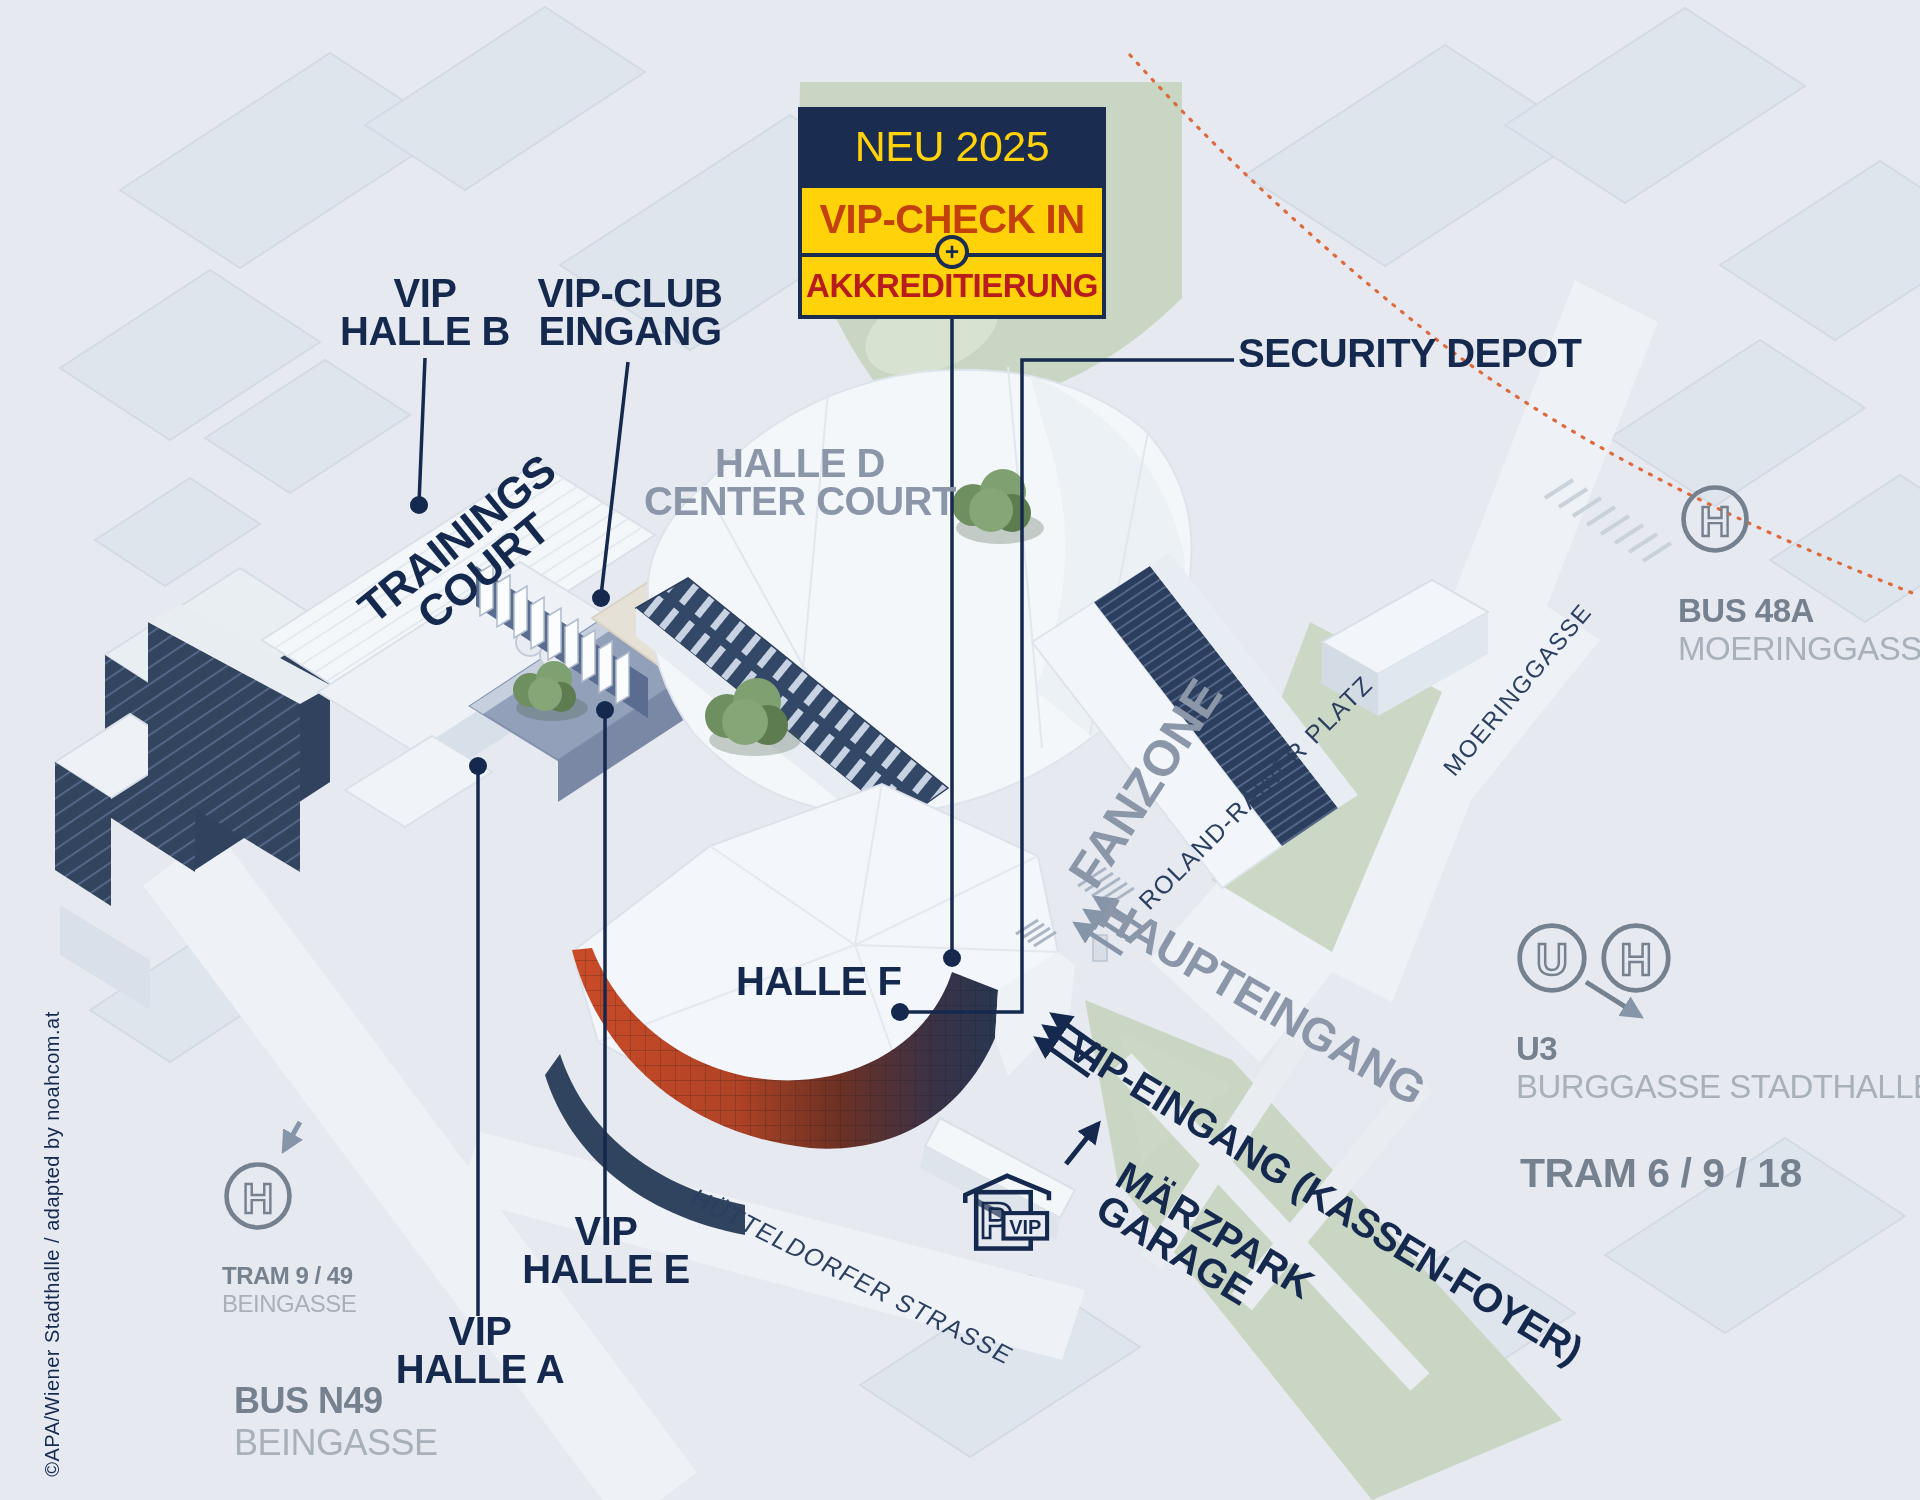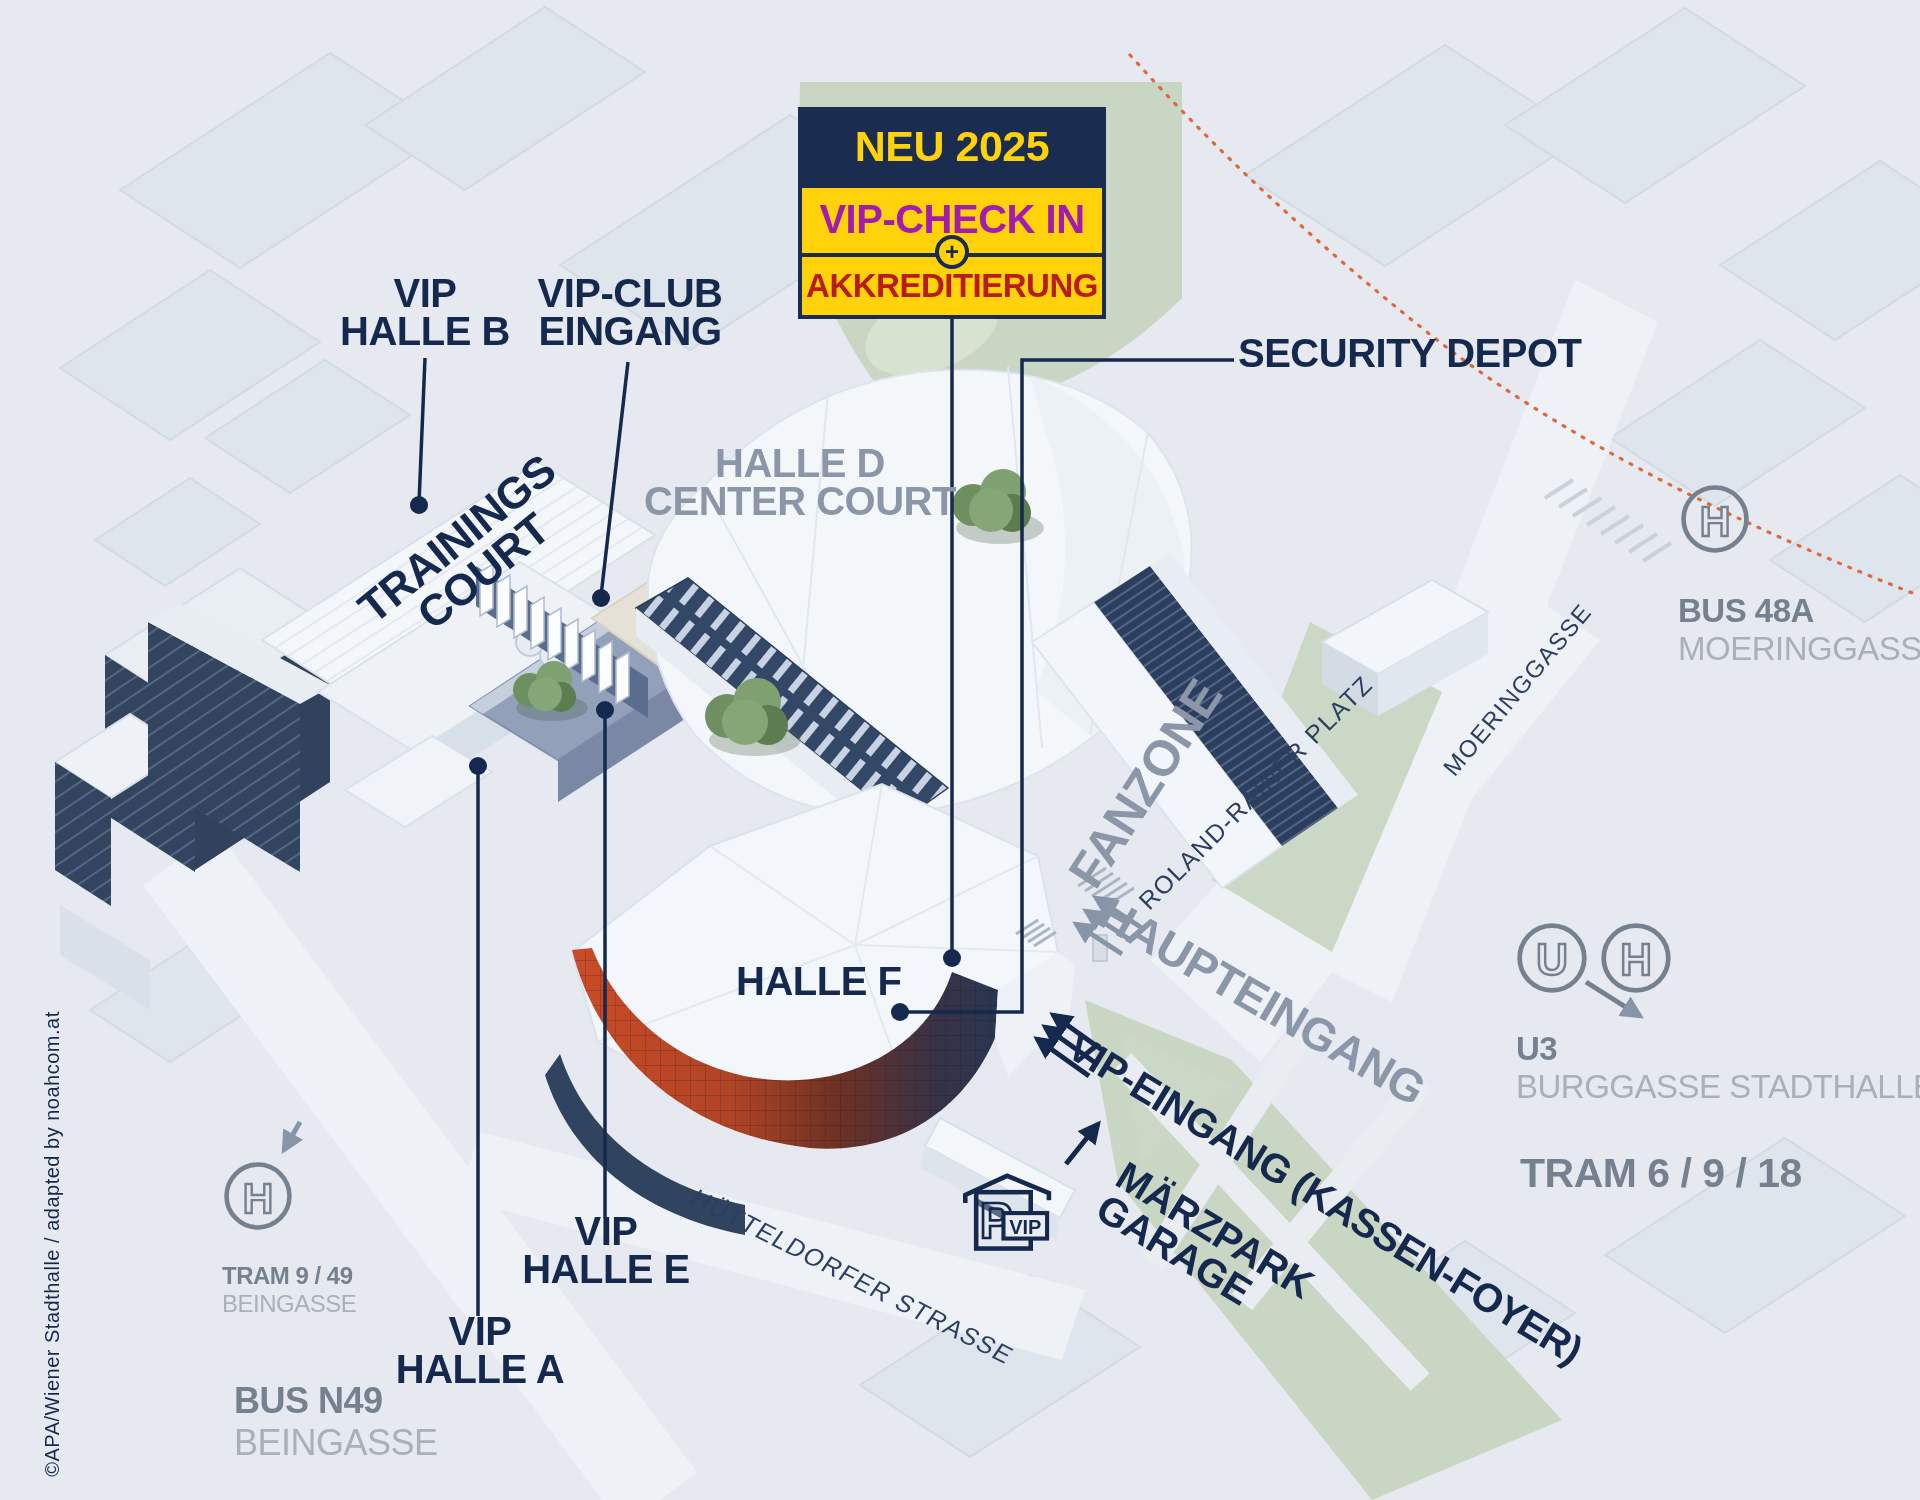--- a/index.html
+++ b/index.html
@@ -16,24 +16,24 @@
   .ctr{transform:translateX(-50%);text-align:center;}
   .rot{transform-origin:center;text-align:center;}
   .gray{color:#8b97a8;}
   .thin{font-weight:400;color:#2b3f60;letter-spacing:1.5px;}
   .transit{position:absolute;line-height:1.16;white-space:nowrap;letter-spacing:-.5px;}
   .transit .ln{font-weight:700;color:#76818f;}
   .transit .st{font-weight:400;color:#a8b0ba;}
   .stop-icon{position:absolute;}
   
   .banner{position:absolute;left:798px;top:107px;width:308px;}
-  .banner-tag{background:#1a2c50;color:#ffd20a;font-size:43px;font-weight:700;
+  .banner-tag{background:#1a2c50;color:#ffd20a;font-size:43px;font-weight:400;
     text-align:center;padding:15px 0 13px;letter-spacing:-.5px;}
   .banner-body{background:#ffd20a;border:4px solid #1a2c50;position:relative;}
-  .banner-l1{font-size:40px;font-weight:700;color:#a21caf;text-align:center;
+  .banner-l1{font-size:40px;font-weight:700;color:#c2410c;text-align:center;
     padding:9px 0 11px;border-bottom:4px solid #1a2c50;letter-spacing:-.5px;}
   .banner-l2{font-size:33px;font-weight:700;color:#b91c1c;text-align:center;
     padding:10px 0 10px;letter-spacing:-.5px;}
   .plus-circle{position:absolute;left:50%;top:64px;transform:translate(-50%,-50%);
     width:26px;height:26px;border-radius:50%;background:#ffd20a;border:4px solid #1a2c50;
     color:#14294d;font-size:24px;font-weight:700;line-height:25px;text-align:center;}
   .credit{position:absolute;left:52px;top:1244px;transform:translate(-50%,-50%) rotate(-90deg);
     white-space:nowrap;font-size:20px;color:#14294d;font-weight:400;letter-spacing:.5px;}
 </style>
 </head>

